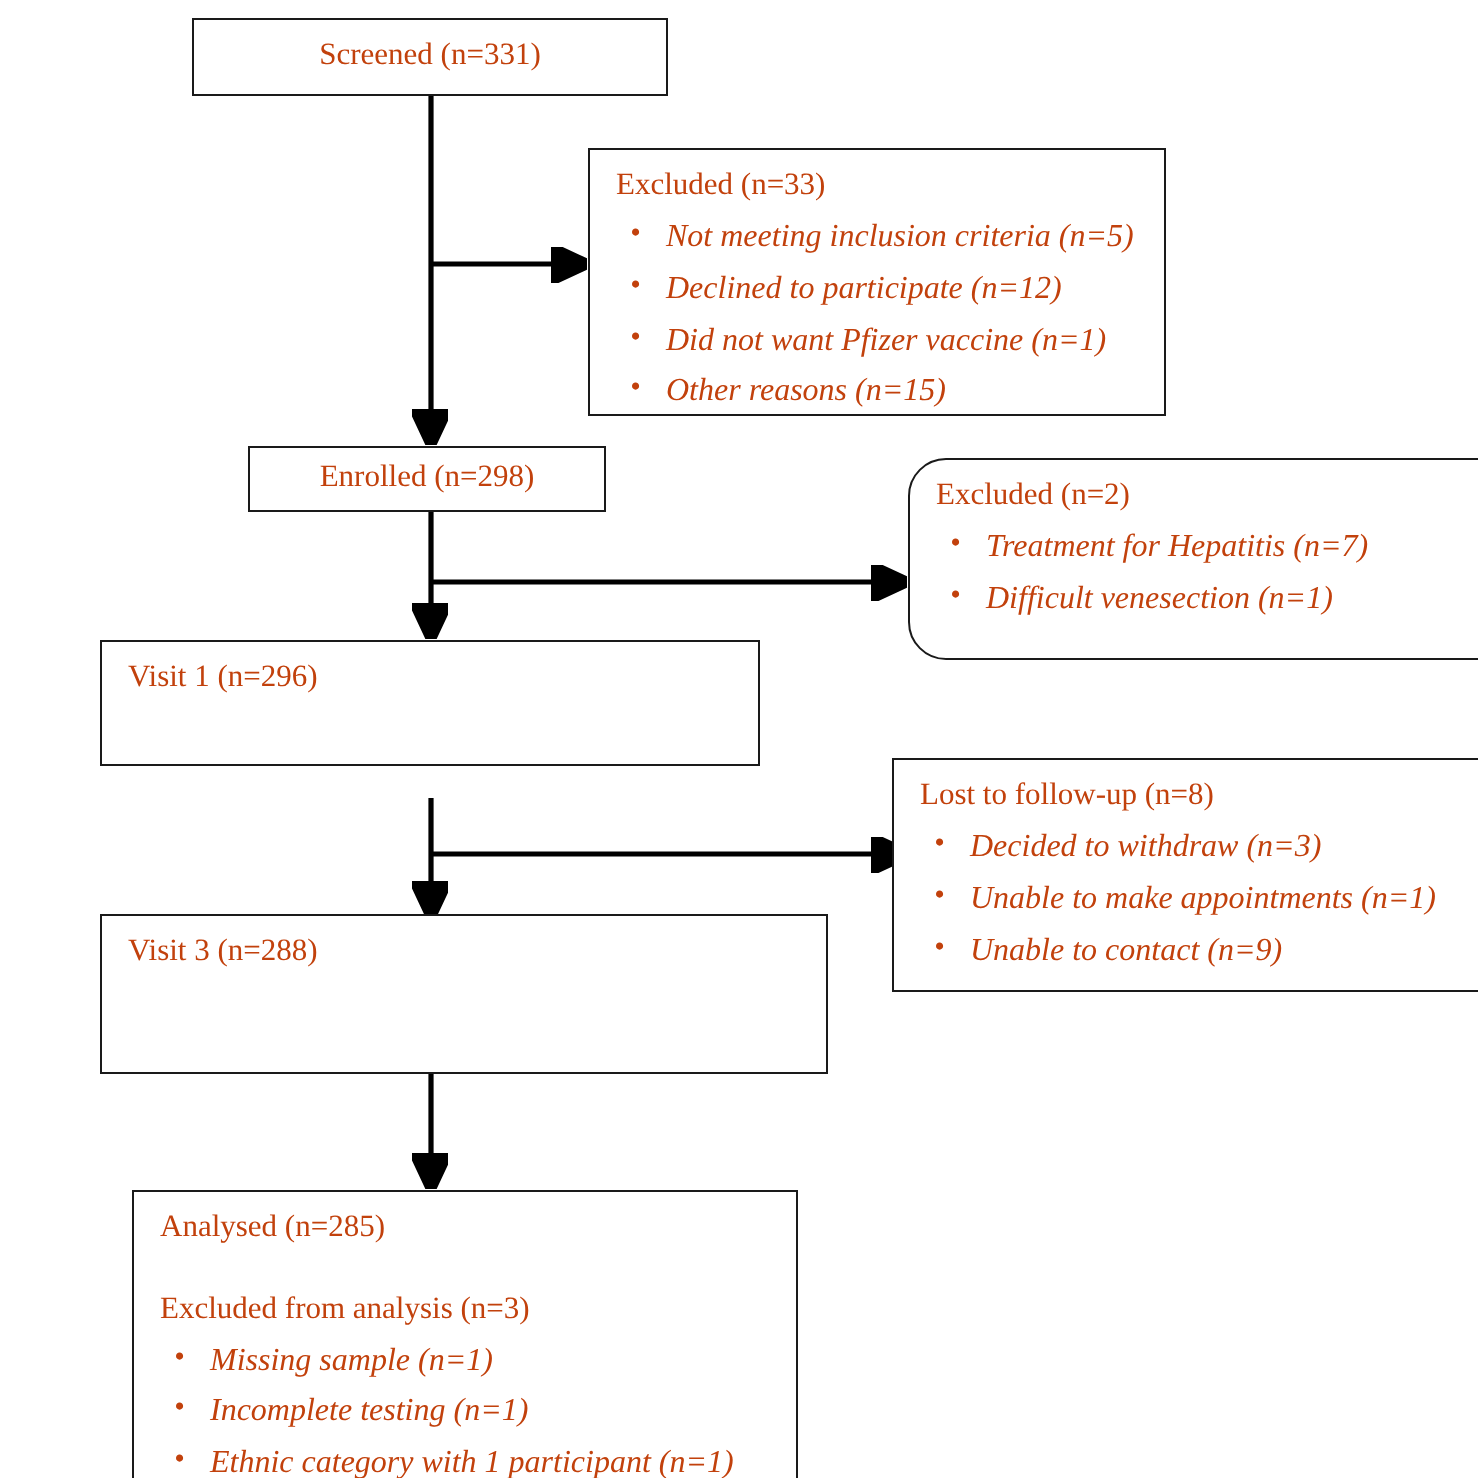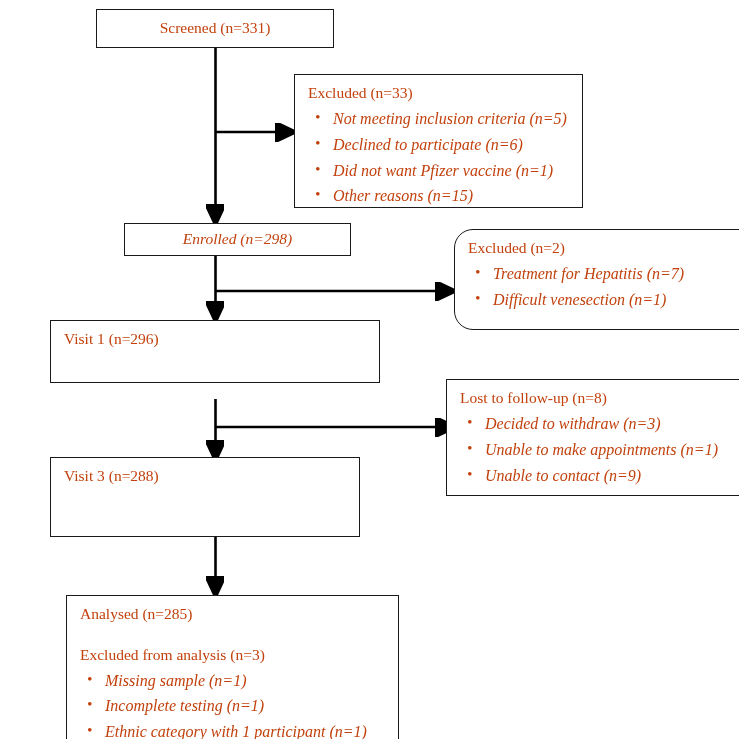--- a/index.html
+++ b/index.html
@@ -106,27 +106,27 @@
   </svg>
 
   <div class="box centered" style="left:48px; top:9px; width:238px; height:39px;">
     <div class="title-line">Screened (n=331)</div>
   </div>
 
   <div class="box" style="left:246px; top:74px; width:289px; height:134px;">
     <div class="heading">Excluded (n=33)</div>
     <ul class="bullets">
       <li>Not meeting inclusion  criteria (n=5)</li>
-      <li>Declined to participate (n=6)</li>
+      <li>Declined to participate (n=12)</li>
       <li>Did not want Pfizer vaccine (n=1)</li>
       <li>Other reasons (n=15)</li>
     </ul>
   </div>
 
-  <div class="box centered" style="left:76px; top:223px; width:227px; height:33px;font-style:italic;">
+  <div class="box centered" style="left:76px; top:223px; width:179px; height:33px;">
     <div class="title-line">Enrolled  (n=298)</div>
   </div>
 
   <div class="box" style="left:406px; top:229px; width:331px; height:101px;border-radius:19px;">
     <div class="heading">Excluded (n=2)</div>
     <ul class="bullets">
       <li>Treatment for Hepatitis (n=7)</li>
       <li>Difficult  venesection (n=1)</li>
     </ul>
   </div>
@@ -137,21 +137,21 @@
 
   <div class="box" style="left:398px; top:379px; width:396px; height:117px;">
     <div class="heading">Lost to follow-up  (n=8)</div>
     <ul class="bullets">
       <li>Decided to withdraw (n=3)</li>
       <li>Unable to make appointments (n=1)</li>
       <li>Unable to contact (n=9)</li>
     </ul>
   </div>
 
-  <div class="box" style="left:2px; top:457px; width:310px; height:80px;">
+  <div class="box" style="left:2px; top:457px; width:364px; height:80px;">
     <div class="heading">Visit 3 (n=288)</div>
   </div>
 
   <div class="box" style="left:18px; top:595px; width:333px; height:174px;">
     <div class="heading">Analysed (n=285)</div>
     <div class="spacer-line"></div>
     <div class="heading">Excluded from analysis (n=3)</div>
     <ul class="bullets">
       <li>Missing sample (n=1)</li>
       <li>Incomplete testing (n=1)</li>

